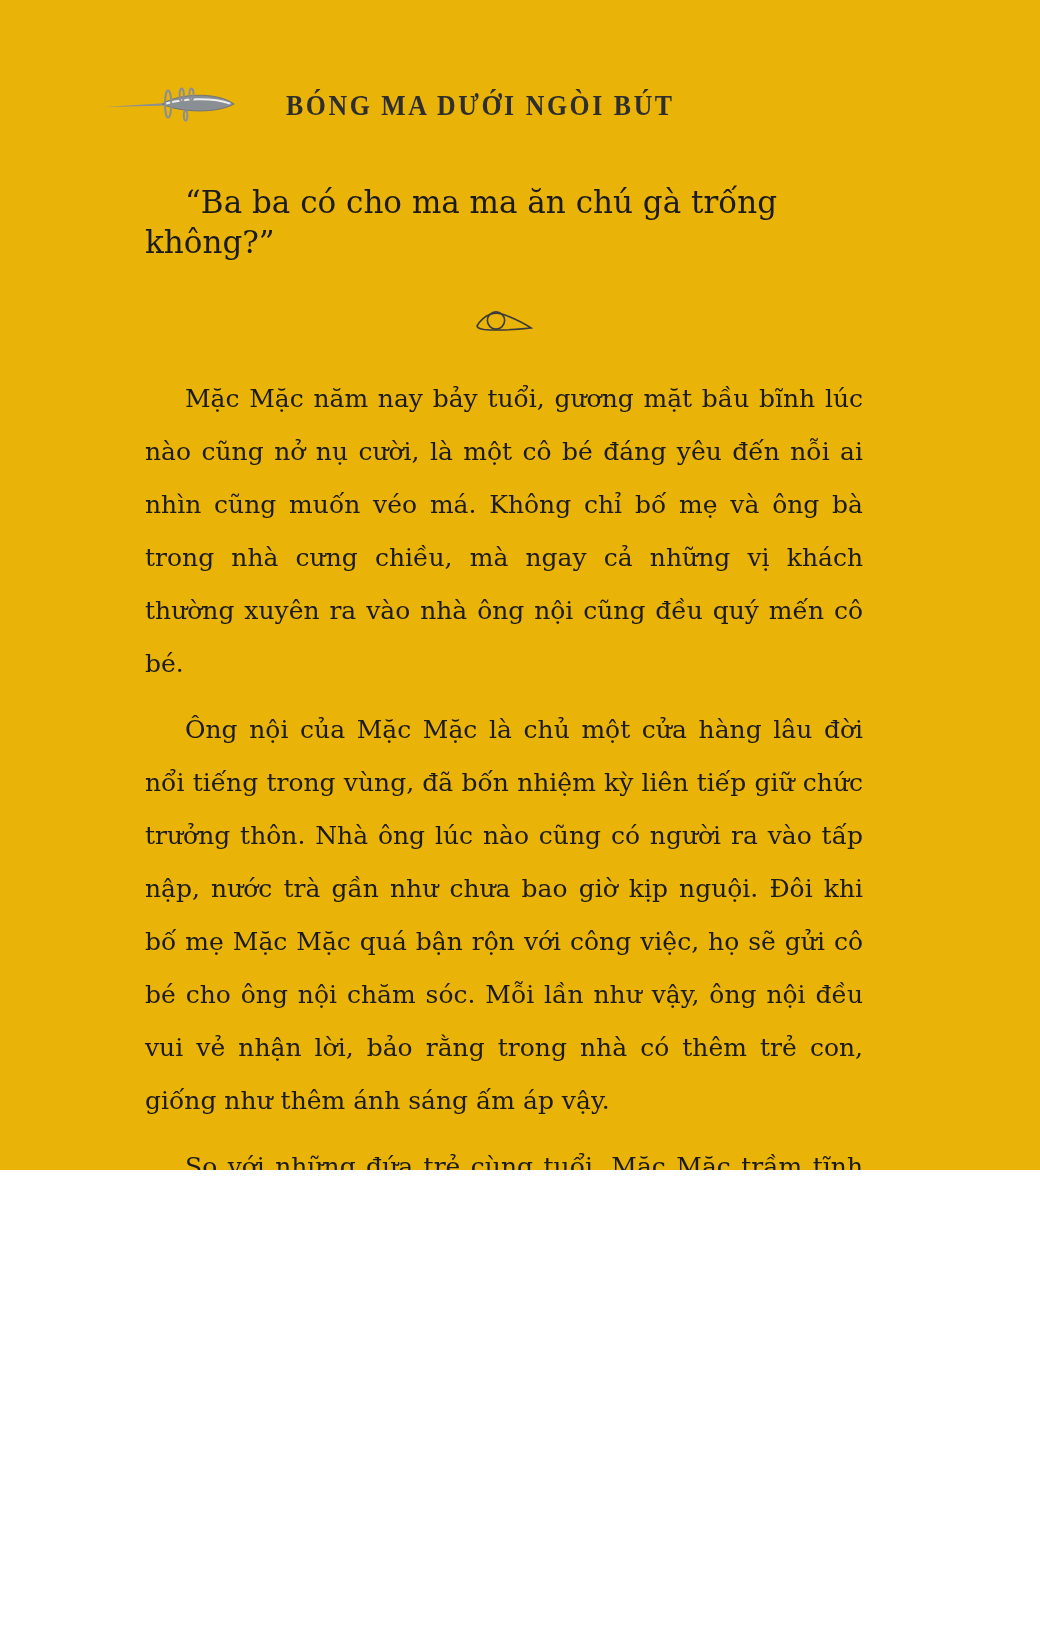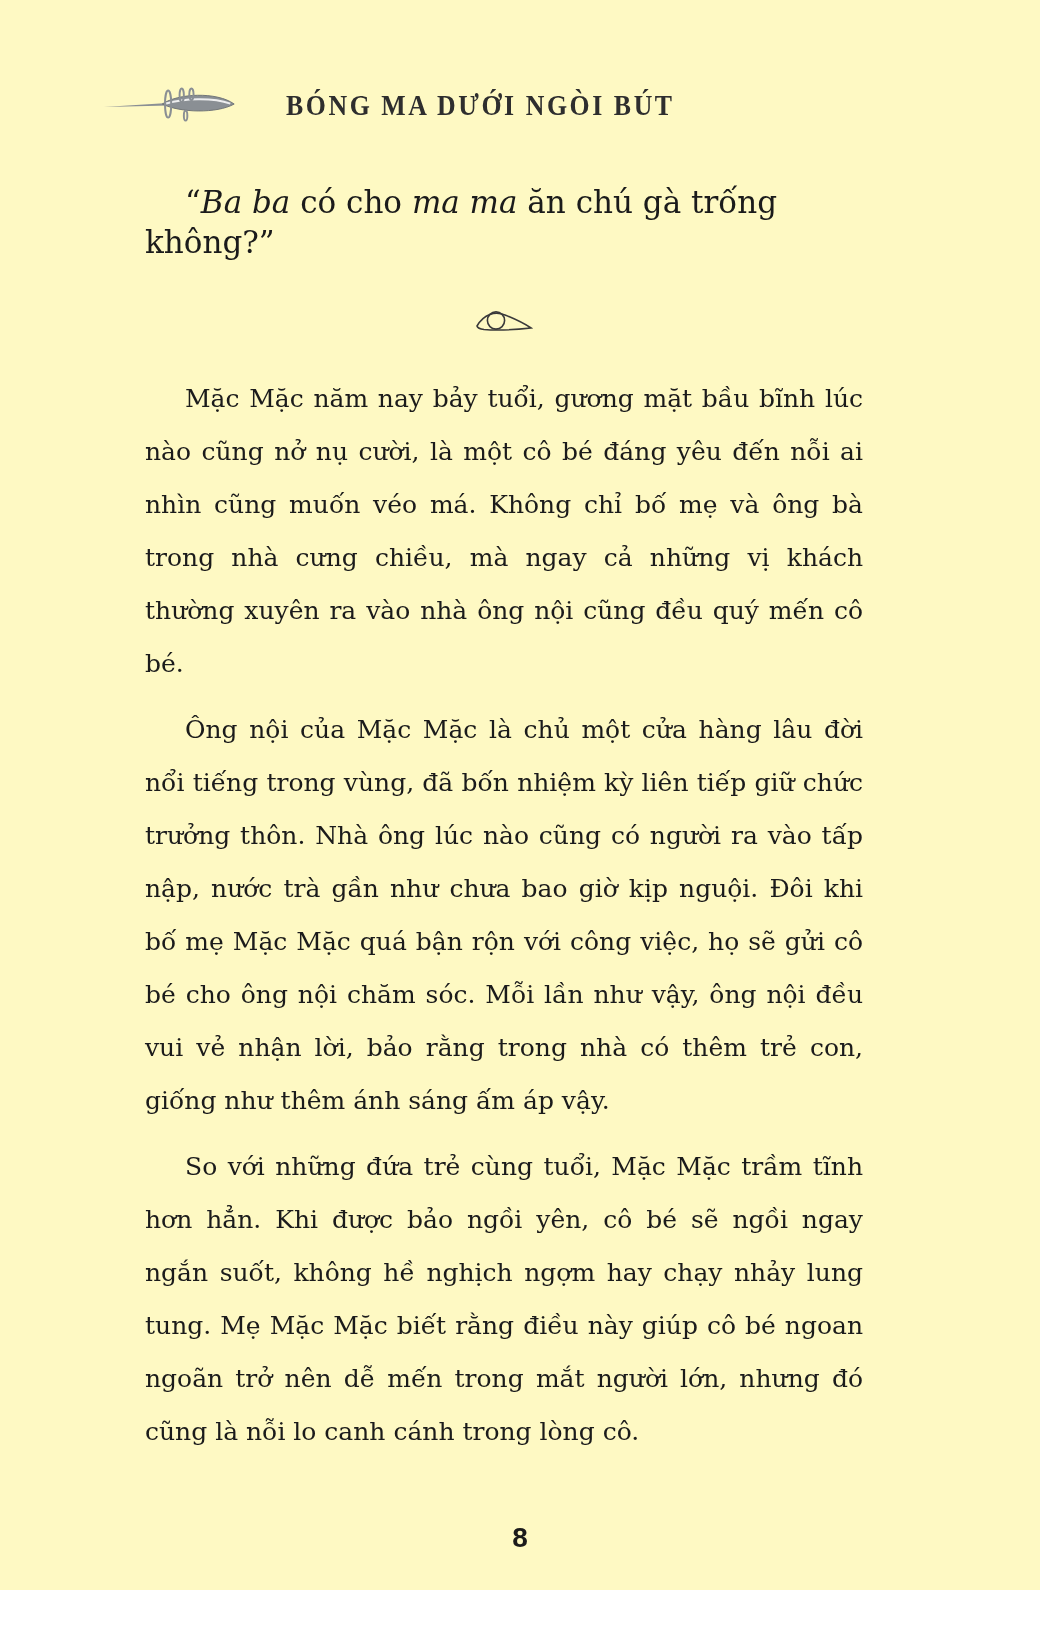--- a/index.html
+++ b/index.html
@@ -3,22 +3,22 @@
 <meta charset="utf-8">
 <style>
   html, body {
     margin: 0;
     padding: 0;
     background: #ffffff;
   }
   .page {
     position: relative;
     width: 1040px;
-    height: 1590px;
-    background: #fef9c3;
+    height: 1170px;
+    background: #eab308;
     overflow: hidden;
     font-family: "DejaVu Serif", "Liberation Serif", serif;
     color: #1b1b1b;
   }
 
   
   .running-head {
     position: absolute;
     top: 78px;
     left: 104px;
@@ -49,21 +49,21 @@
     top: 168px;
     left: 145px;
     width: 718px;
   }
   .dialogue-line {
     font-size: 31px;
     line-height: 40px;
     margin: 14px 0 20px 0;
     text-indent: 40px;
   }
-  .dialogue-line .it { font-style: italic; }
+  .dialogue-line .it { }
 
   .divider {
     text-align: center;
     margin: 46px 0 40px 0;
     line-height: 0;
   }
   .eye-icon { width: 58px; height: 24px; }
 
   .body-paragraph {
     font-size: 25px;

